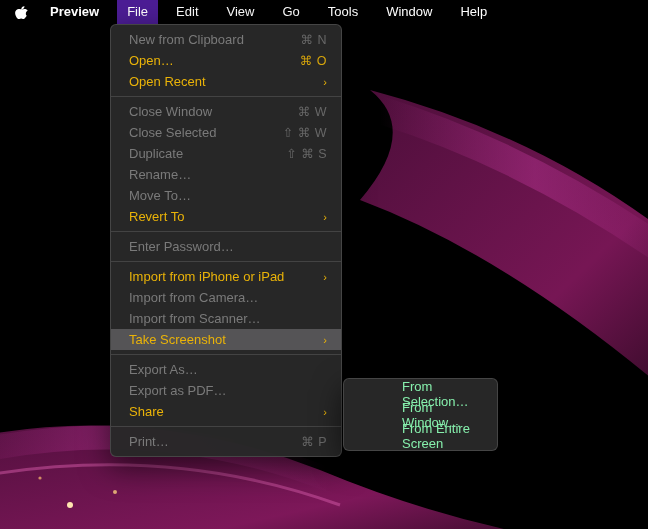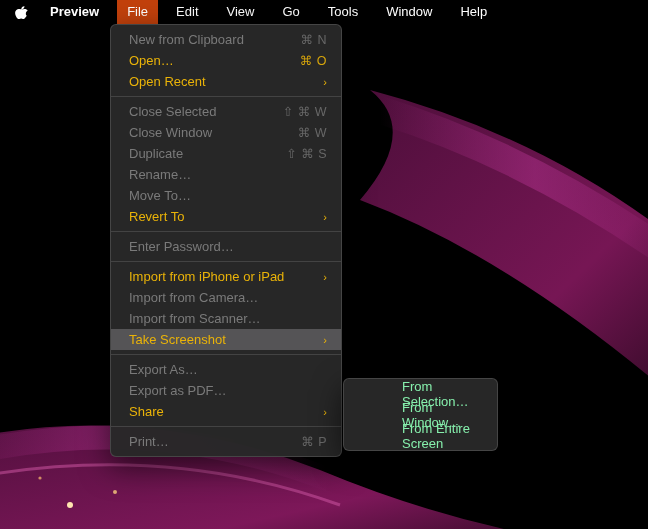--- a/index.html
+++ b/index.html
@@ -24,21 +24,21 @@
     height: 24px;
     display: flex;
     align-items: center;
     padding: 0 12px;
     background: rgba(0,0,0,0.25);
     gap: 8px;
   }
   .apple-logo { width: 20px; display:flex; align-items:center; justify-content:center; }
   .app-name { font-weight: 600; padding: 0 10px; line-height:24px; }
   .menu-item { padding: 0 10px; line-height: 24px; height:24px; cursor: default; }
-  .menu-item.active { background: #c2410c; }
+  .menu-item.active { background: #4c1d95; }
   .dropdown {
     position: absolute;
     top: 24px; left: 110px;
     width: 232px;
     background: rgba(40,40,40,0.98);
     border: 1px solid rgba(90,90,90,0.6);
     border-radius: 6px;
     padding: 4px 0;
     box-shadow: 0 10px 30px rgba(0,0,0,0.6);
     z-index: 3;
@@ -134,26 +134,26 @@
     <div class="dd-row">
       <span class="dd-label">Open…</span>
       <span class="dd-shortcut">⌘ O</span>
     </div>
     <div class="dd-row">
       <span class="dd-label">Open Recent</span>
       <span class="dd-arrow">›</span>
     </div>
     <div class="dd-sep"></div>
     <div class="dd-row disabled">
+      <span class="dd-label">Close Window</span>
+      <span class="dd-shortcut">⌘ W</span>
+    </div>
+    <div class="dd-row disabled">
       <span class="dd-label">Close Selected</span>
       <span class="dd-shortcut">⇧ ⌘ W</span>
-    </div>
-    <div class="dd-row disabled">
-      <span class="dd-label">Close Window</span>
-      <span class="dd-shortcut">⌘ W</span>
     </div>
     <div class="dd-row disabled">
       <span class="dd-label">Duplicate</span>
       <span class="dd-shortcut">⇧ ⌘ S</span>
     </div>
     <div class="dd-row disabled">
       <span class="dd-label">Rename…</span>
     </div>
     <div class="dd-row disabled">
       <span class="dd-label">Move To…</span>

